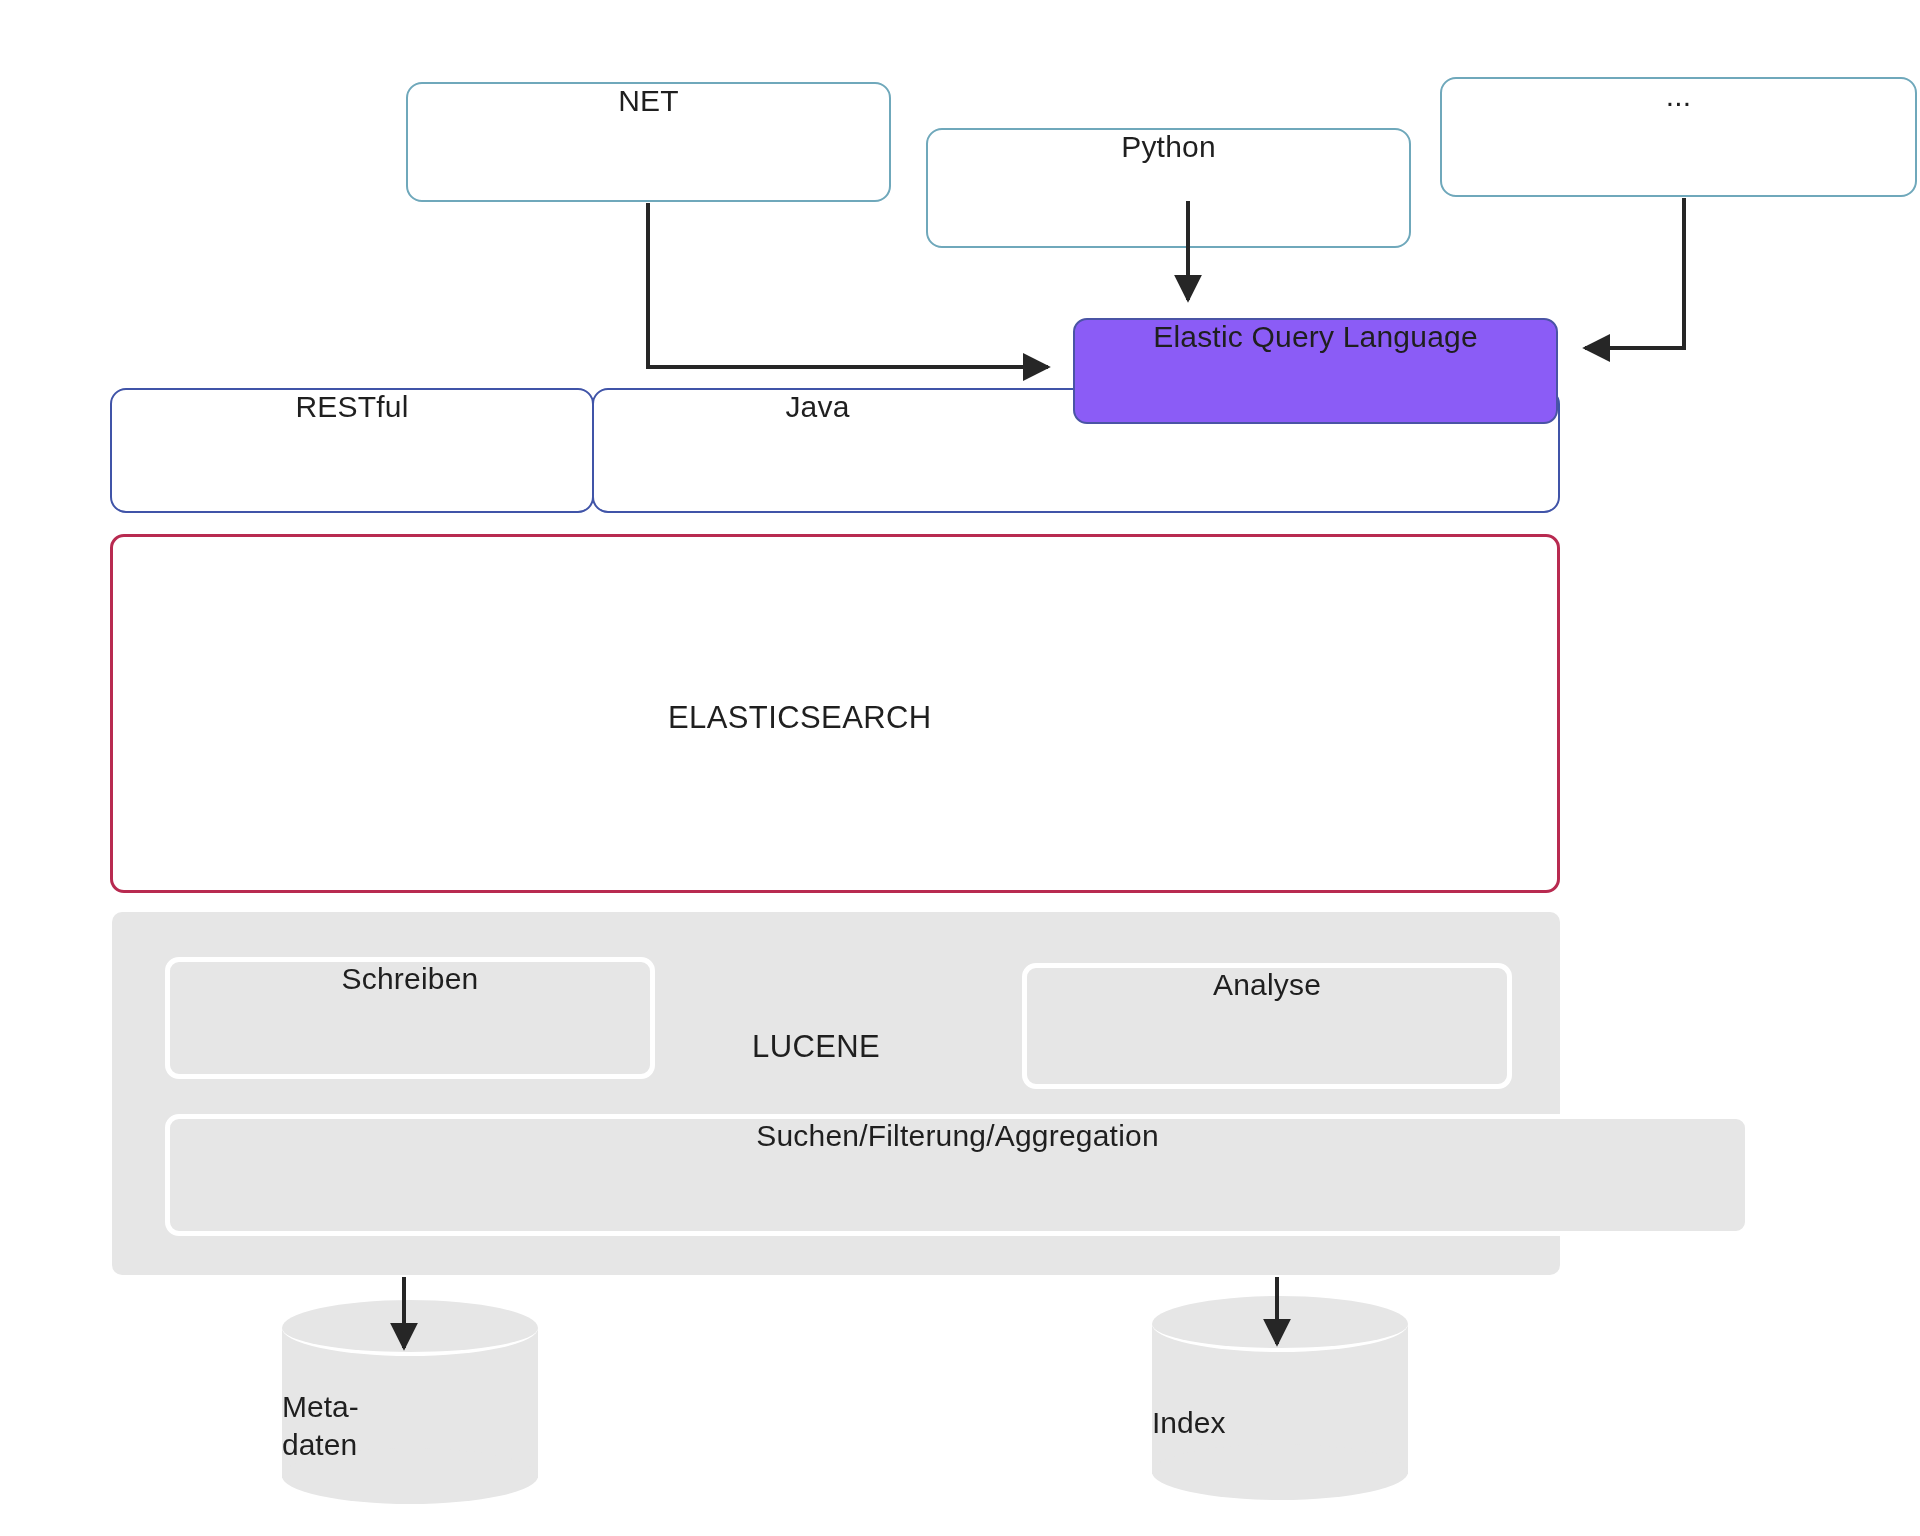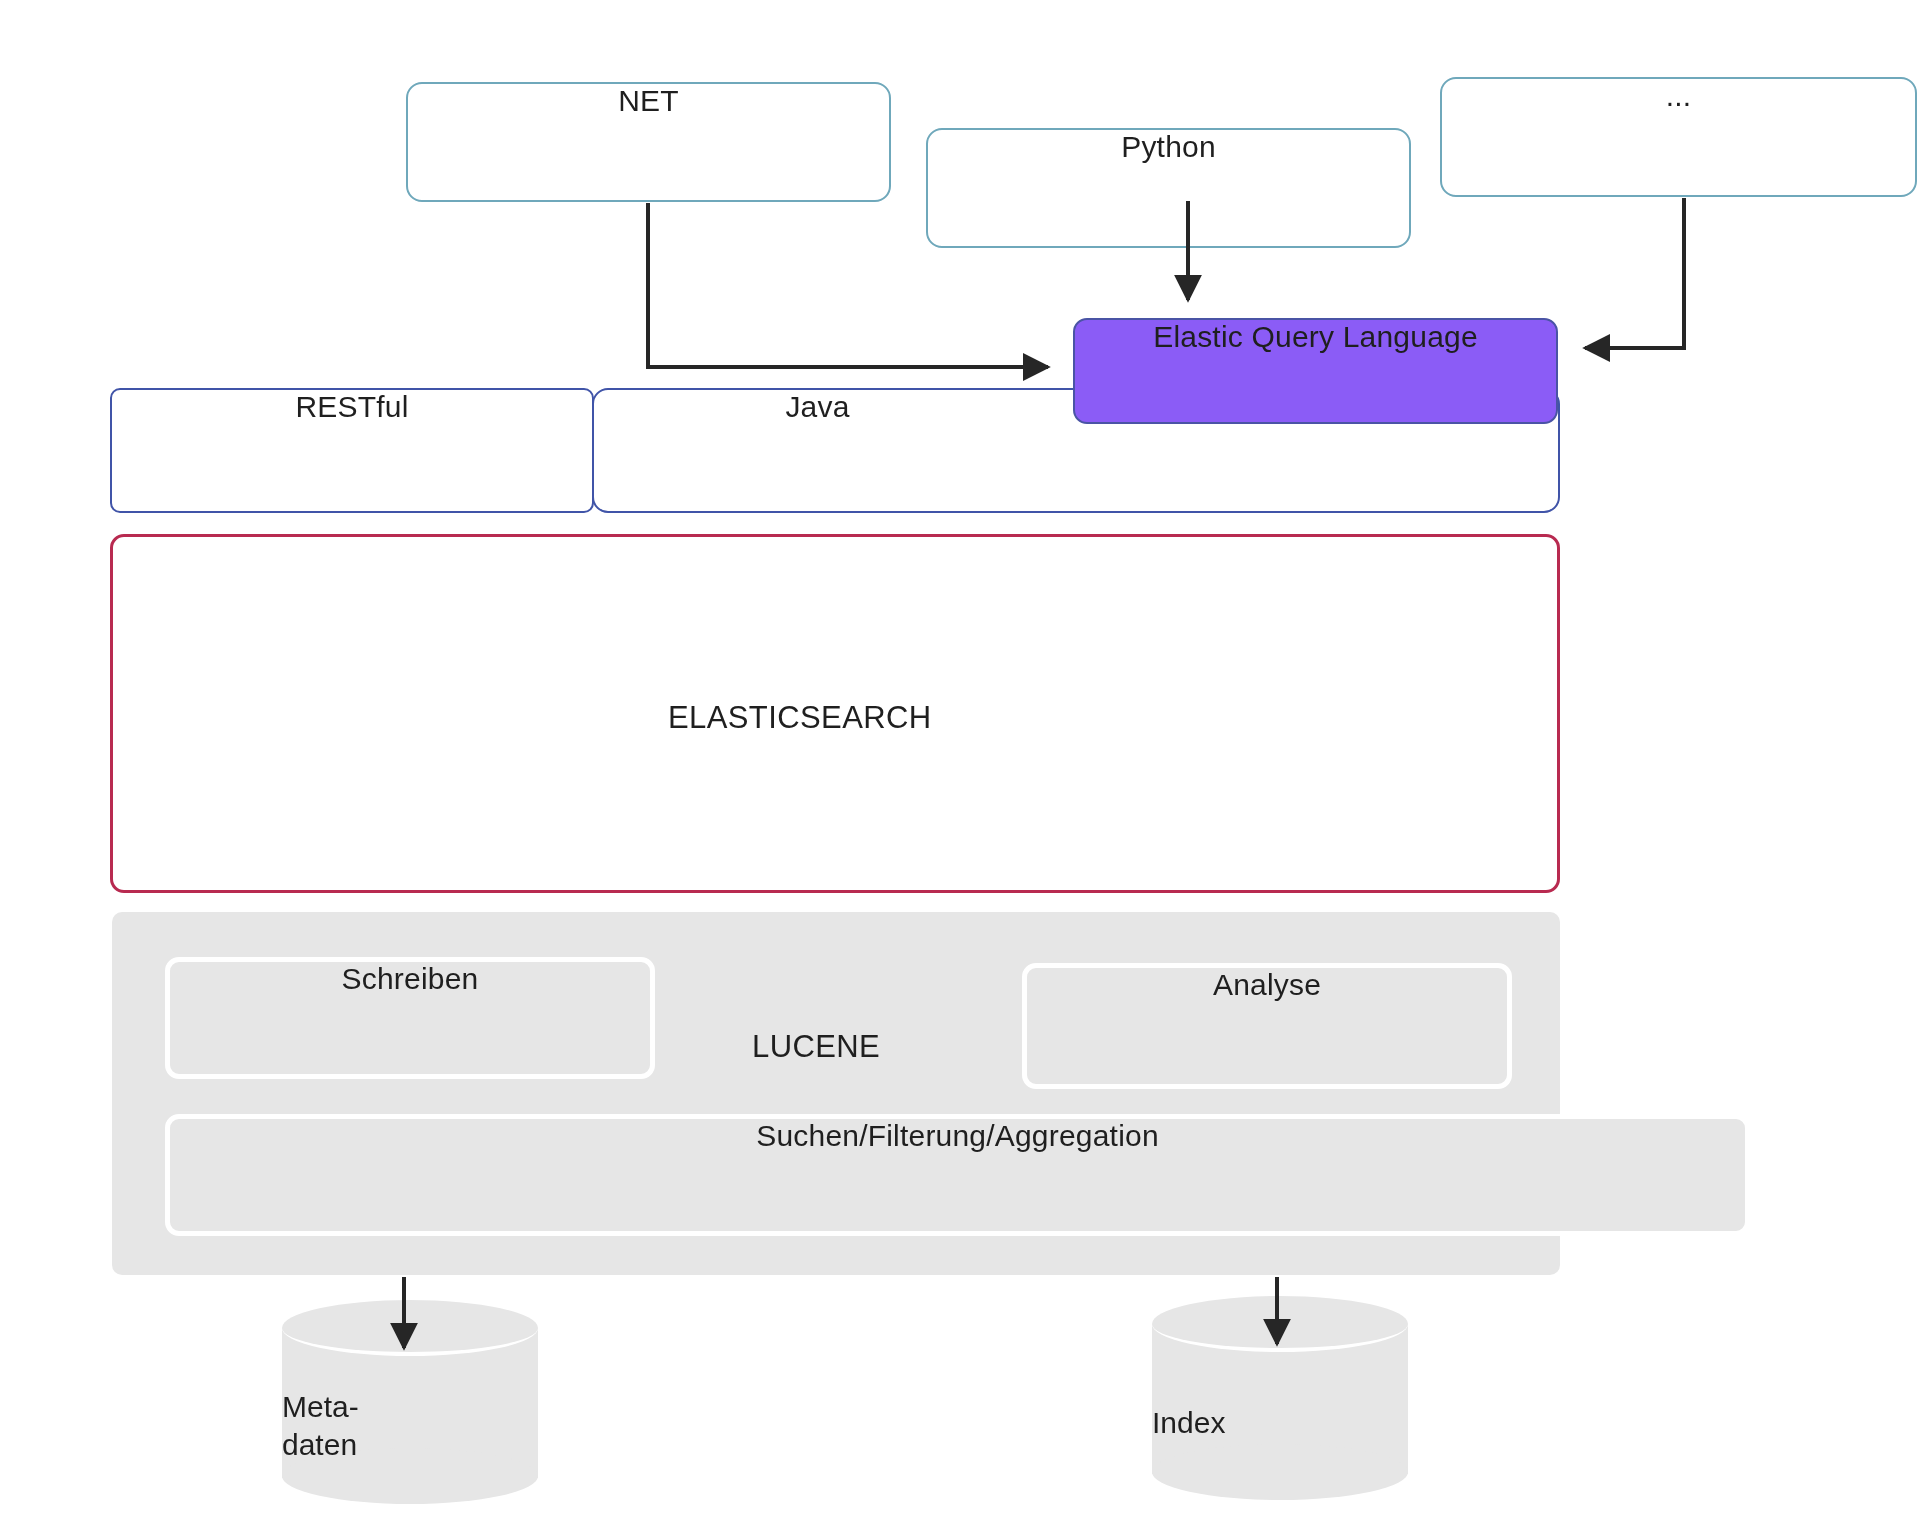--- a/index.html
+++ b/index.html
@@ -153,21 +153,21 @@
   </div>
 
   <div class="box client" style="left:926px; top:80px; width:485px; height:120px;margin-top:48px;">
     <span>Python</span>
   </div>
 
   <div class="box client" style="left:1440px; top:77px; width:477px; height:120px;">
     <span>...</span>
   </div>
 
-  <div class="box api" style="left:110px; top:388px; width:484px; height:125px;border-radius:10px;">
+  <div class="box api" style="left:110px; top:388px; width:484px; height:125px;">
     <span>RESTful</span>
   </div>
 
   <div class="box api" style="left:592px; top:388px; width:968px; height:125px;padding-left:47px;">
     <span style="transform:translateX(-282px);">Java</span>
   </div>
 
   <div class="box eql" style="left:1073px; top:318px; width:485px; height:106px;">
     <span>Elastic Query Language</span>
   </div>

